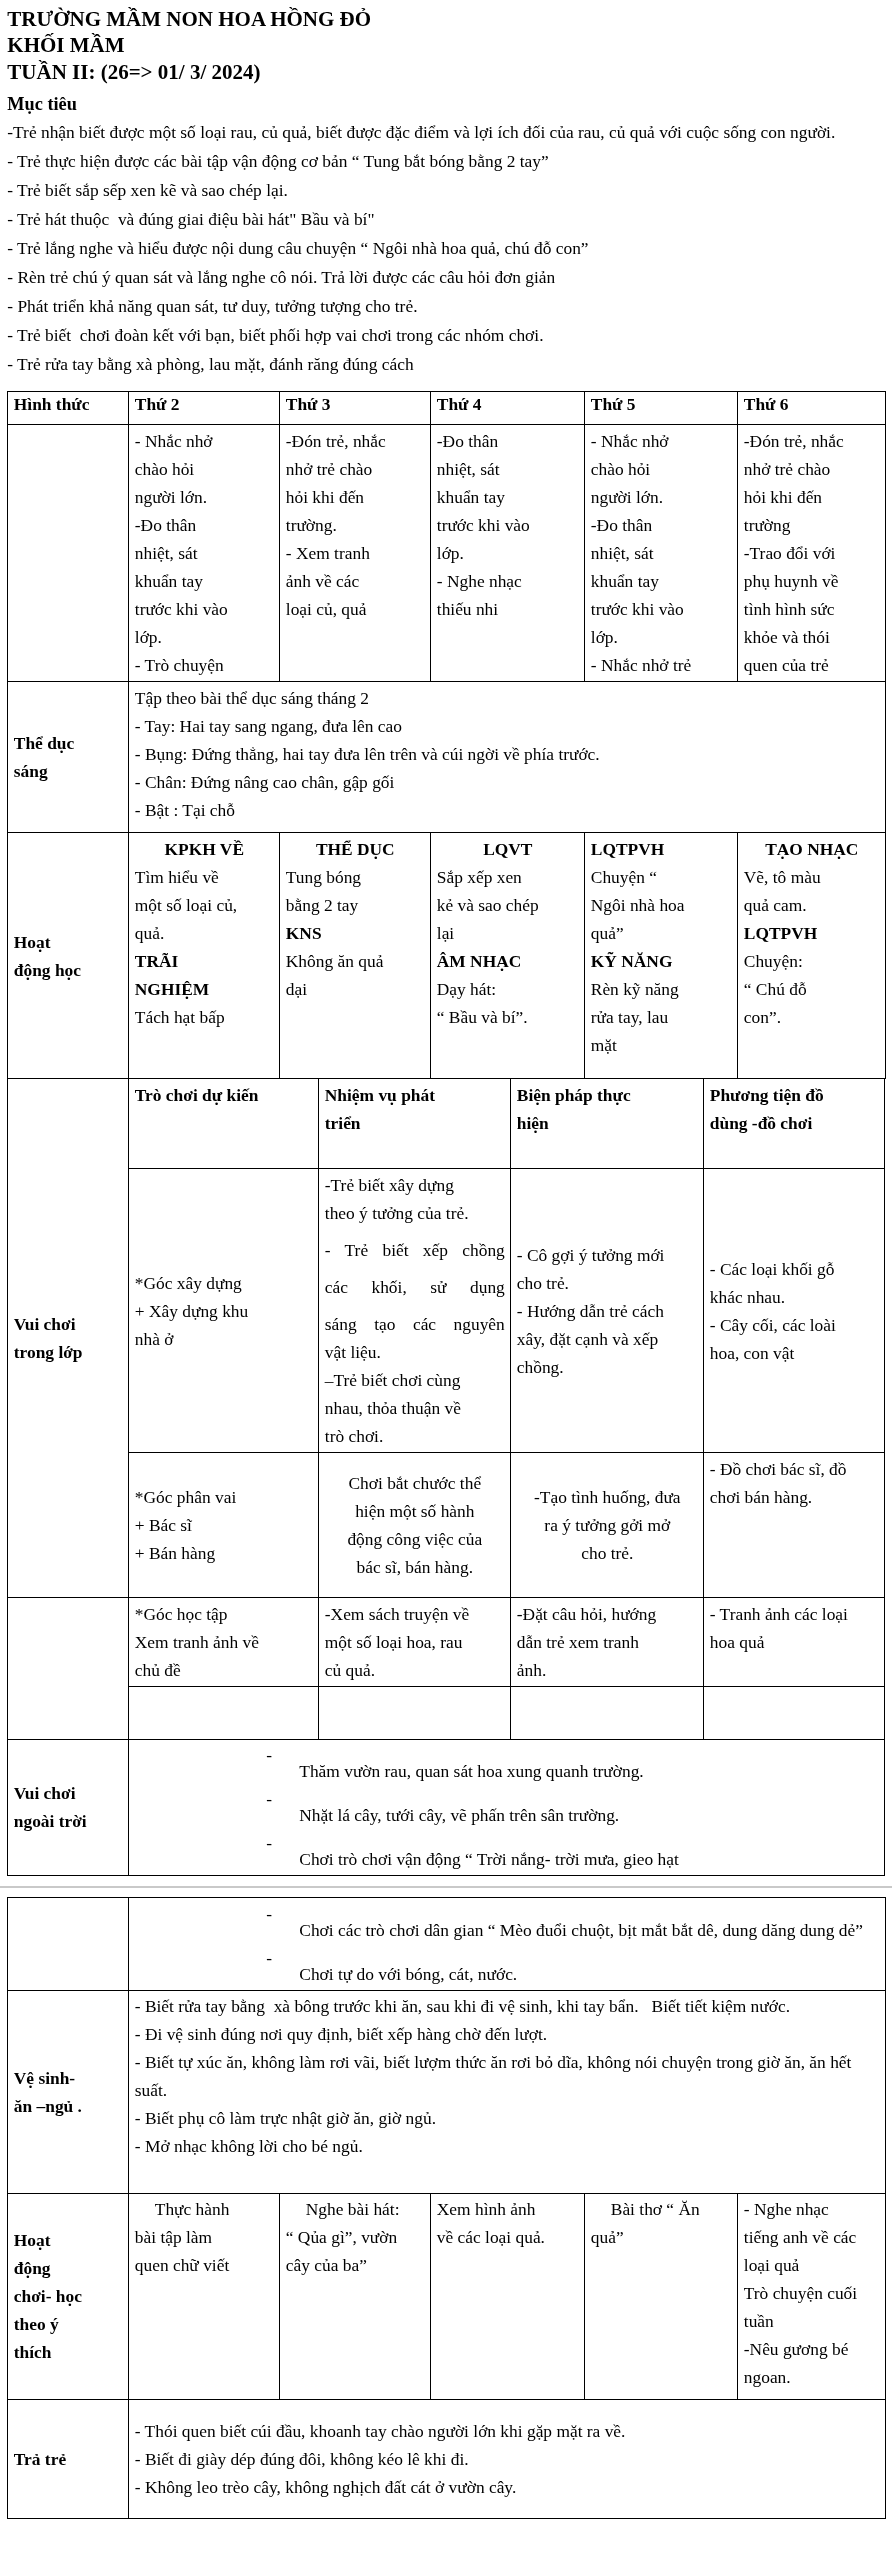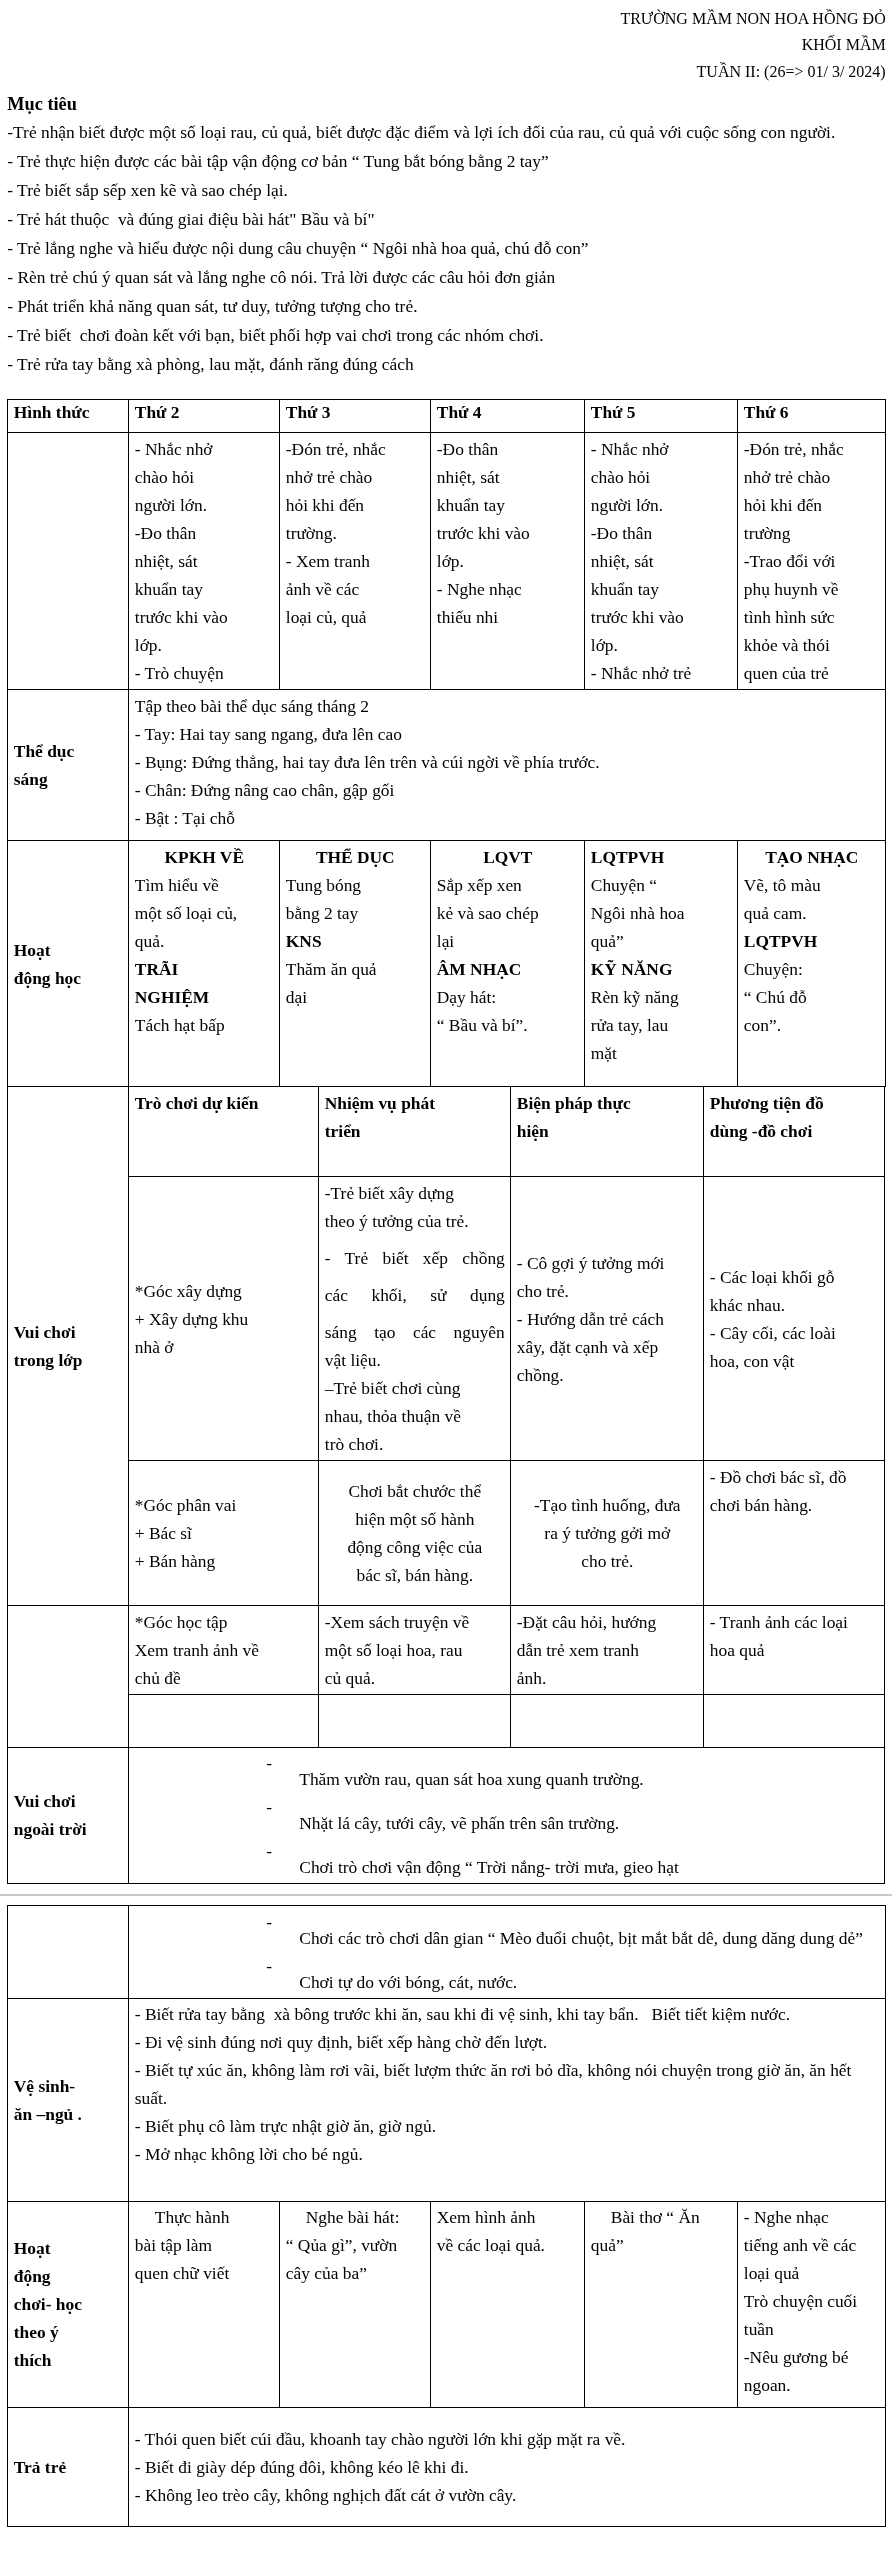--- a/index.html
+++ b/index.html
@@ -1,39 +1,39 @@
 <!DOCTYPE html>
 <html lang="vi" style="font-size:14.7px"><head>
 <meta charset="utf-8">
 <style>
   html,body{margin:0;padding:0;background:#fff;color:#000;}
   body{width:893px;font-family:"Liberation Serif","DejaVu Serif",serif;}
   .page{padding:5.5px 7.3px 3.7px 7.3px;}
-  .title-block{text-align:right;font-weight:normal;font-size:16px;line-height:26.6px;}
+  .title-block{text-align:left;font-weight:bold;font-size:21px;line-height:26.6px;}
   .objectives{margin-top:5.5px;font-size:17.4px;}
   .obj-title{font-weight:bold;font-size:18.3px;line-height:27.5px;}
   .objectives .ln{line-height:29px;}
   table{border-collapse:collapse;table-layout:fixed;width:878px;margin-top:-0.9px;}
   td,th{border:0.9px solid #000;vertical-align:top;padding:1.8px 5.5px;font-size:17.4px;text-align:left;overflow:hidden;}
   th{font-weight:bold;}
   .ln{line-height:28px;white-space:pre-wrap;}
   .b{font-weight:bold;}
   .c{text-align:center;}
   .i{padding-left:20px;}
   .j{text-align:justify;text-align-last:justify;margin-top:9px;}
   .label{font-weight:bold;vertical-align:middle;}
   .vmid{vertical-align:middle;}
   .cent{text-align:center;}
   .subhdr{font-weight:bold;font-size:17.4px;}
   .dash-list{padding-left:137px;}
   .dash-row{display:flex;}
   .dash-row .dash{width:33px;flex:none;line-height:28px;}
   .dash-row .dtxt{flex:1;line-height:28px;margin-top:16px;}
   .divider{height:1.8px;background:#c9c9c9;margin:10px 0;width:893px;margin-left:-7.3px;}
-  .t1a{margin-top:20px;}
+  .t1a{margin-top:12px;}
 </style>
 </head>
 <body>
 
 <div class="page">
 
   <div class="title-block">
     <div>TRƯỜNG MẦM NON HOA HỒNG ĐỎ</div>
     <div>KHỐI MẦM</div>
     <div>TUẦN II: (26=&gt; 01/ 3/ 2024)</div>
@@ -151,21 +151,21 @@
             <div class="ln">quả.</div>
             <div class="ln b">TRÃI</div>
             <div class="ln b">NGHIỆM</div>
             <div class="ln">Tách hạt bấp</div>
           </td>
       <td>
             <div class="ln b c">THỂ DỤC</div>
             <div class="ln">Tung bóng</div>
             <div class="ln">bằng 2 tay</div>
             <div class="ln b">KNS</div>
-            <div class="ln">Thăm ăn quả</div>
+            <div class="ln">Không ăn quả</div>
             <div class="ln">dại</div>
           </td>
       <td>
             <div class="ln b c">LQVT</div>
             <div class="ln">Sắp xếp xen</div>
             <div class="ln">kẻ và sao chép</div>
             <div class="ln">lại</div>
             <div class="ln b">ÂM NHẠC</div>
             <div class="ln">Dạy hát:</div>
             <div class="ln">“ Bầu và bí”.</div>

